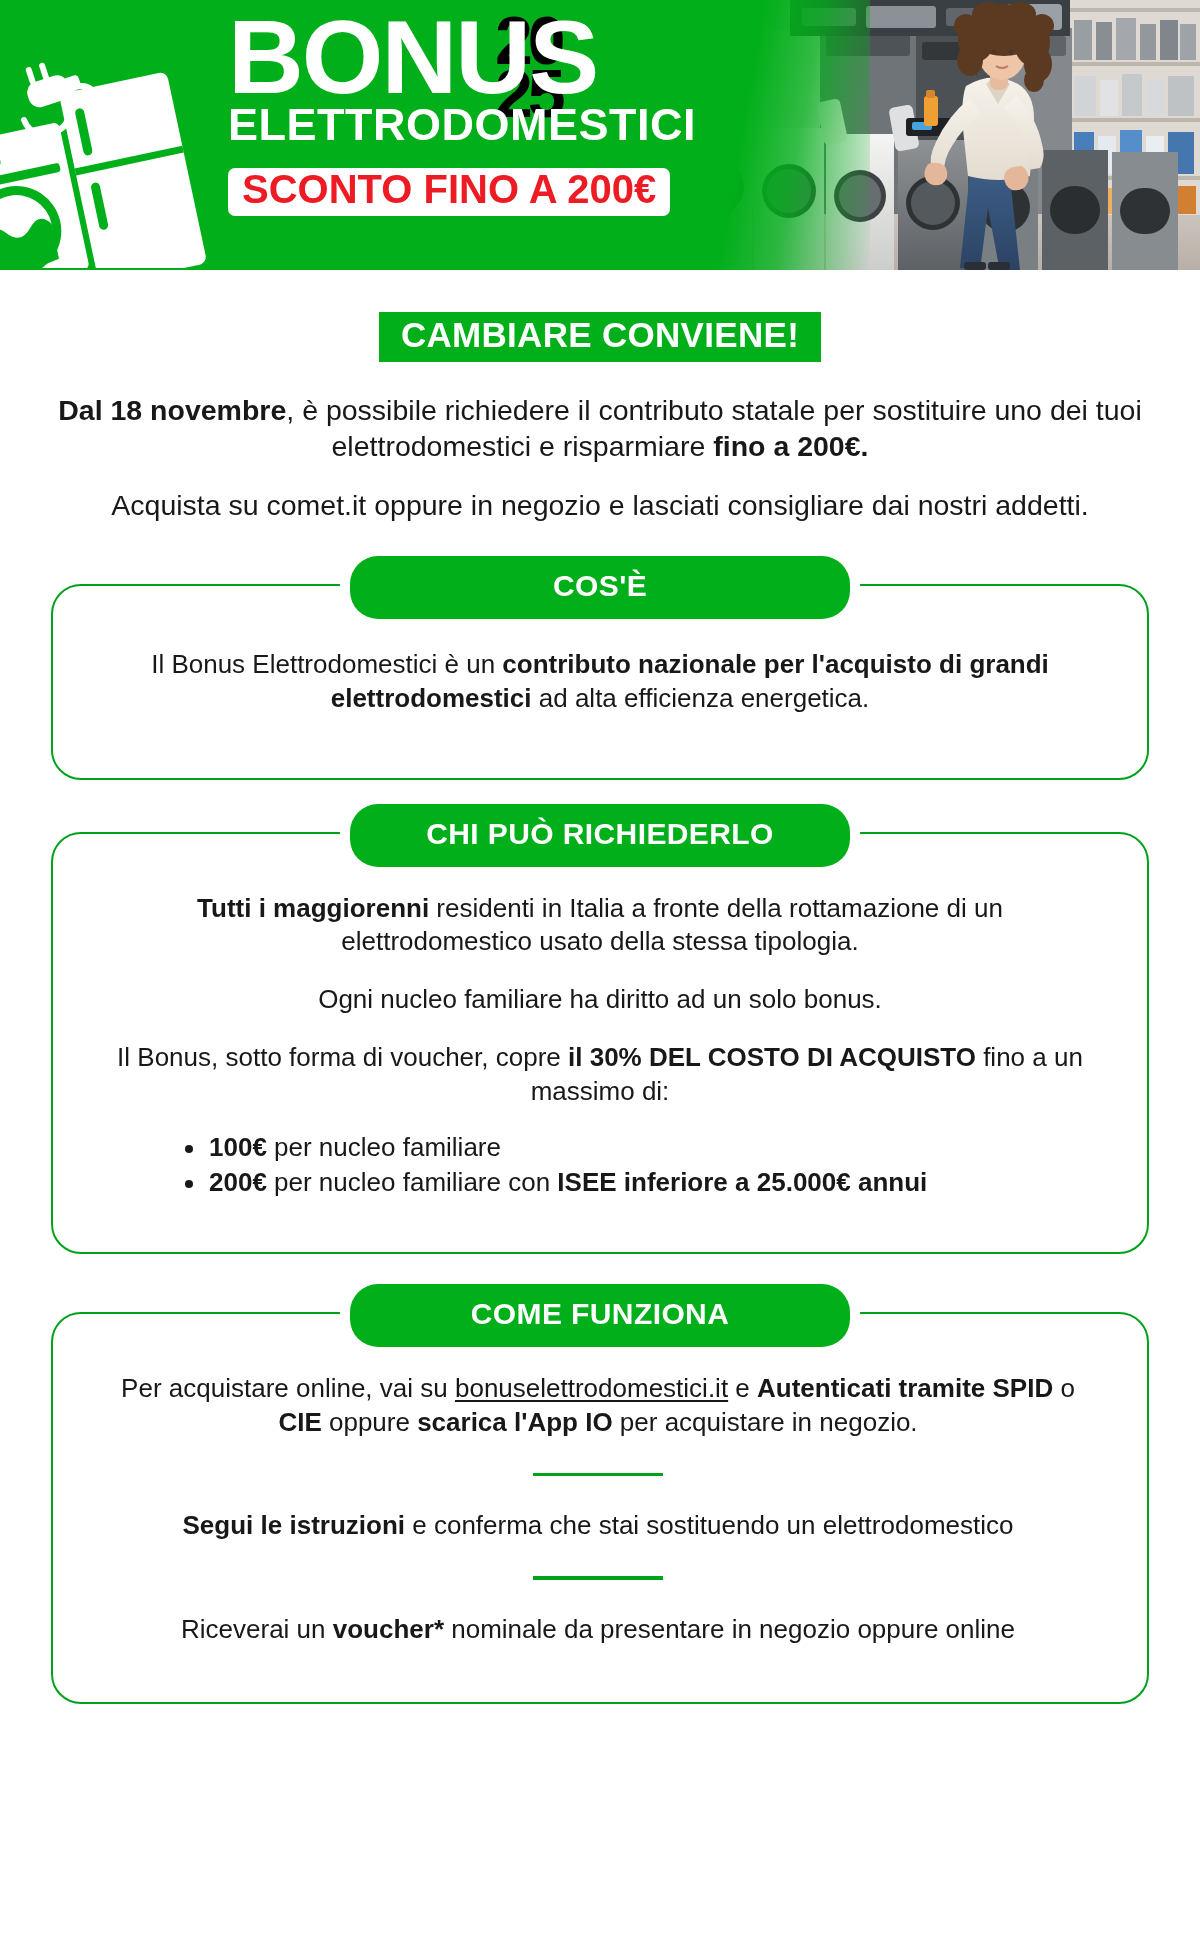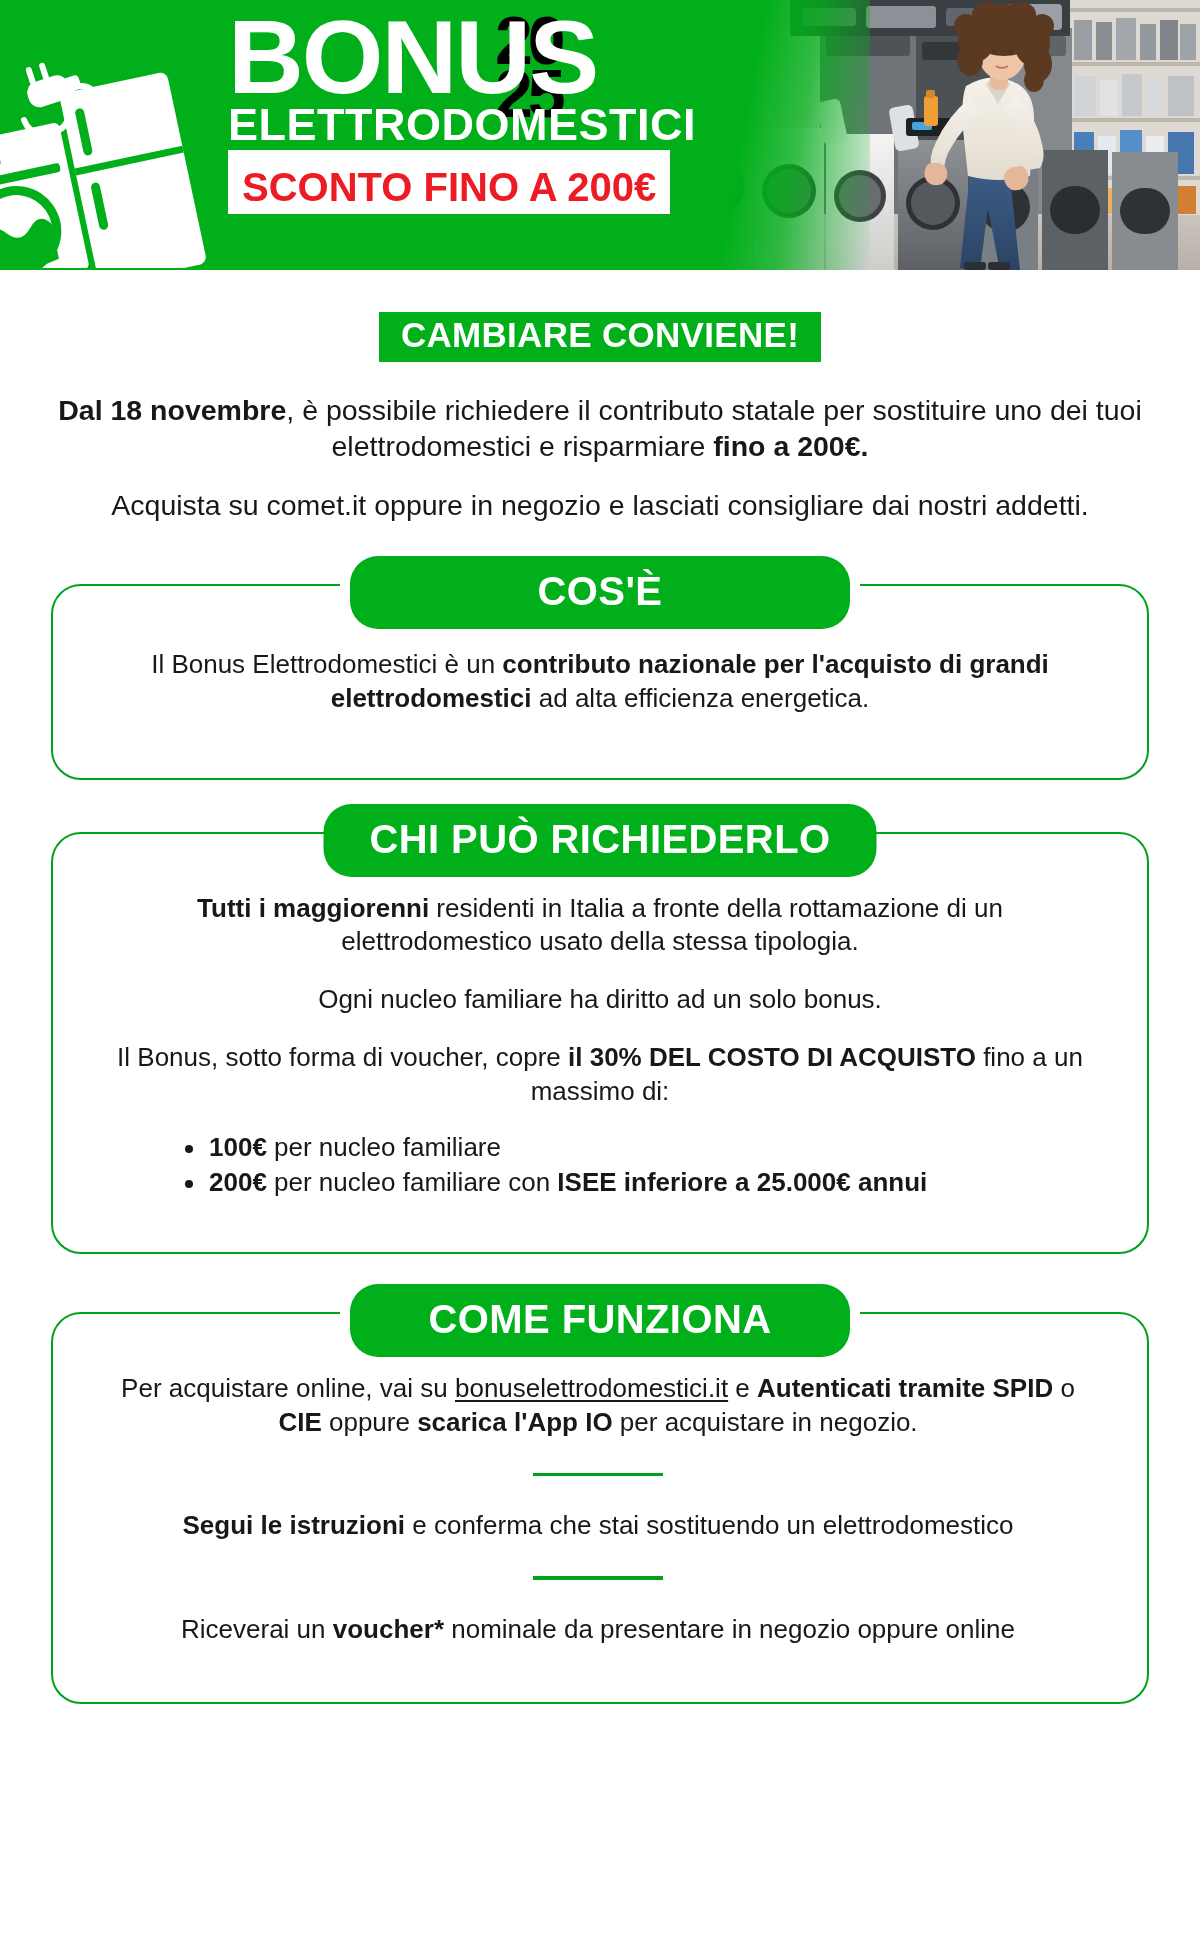--- a/index.html
+++ b/index.html
@@ -99,24 +99,25 @@
     width: 160px;
     overflow: hidden;
     height: 148px;
   }
   .year2025 span { display: block; }
 
   
   .sconto {
     position: absolute;
     left: 228px;
-    top: 150px;
+    top: 168px;
     z-index: 6;
     background: #ffffff;
-    padding: 16px 14px 6px 14px;
+    padding: 0 14px 6px 14px;
+    border-radius: 7px;
   }
   .sconto-txt {
     font-family: "Liberation Sans Narrow", "Liberation Sans", sans-serif;
     font-weight: bold;
     font-size: 40px;
     line-height: 1.05;
     color: #ed1b24;
     white-space: nowrap;
     letter-spacing: 0px;
   }
@@ -180,21 +181,21 @@
   .pill {
     position: absolute;
     top: -30px;
     left: 50%;
     transform: translateX(-50%);
     background: #00af19;
     border-radius: 28px;
     color: #ffffff;
     font-family: "Liberation Sans Narrow", "Liberation Sans", sans-serif;
     font-weight: bold;
-    font-size: 40px;
+    font-size: 30px;
     letter-spacing: 0.4px;
     line-height: 1;
     padding: 15px 46px 18px 46px;
     min-width: 500px;
     text-align: center;
     white-space: nowrap;
     z-index: 5;
   }
 
   .card-body {

